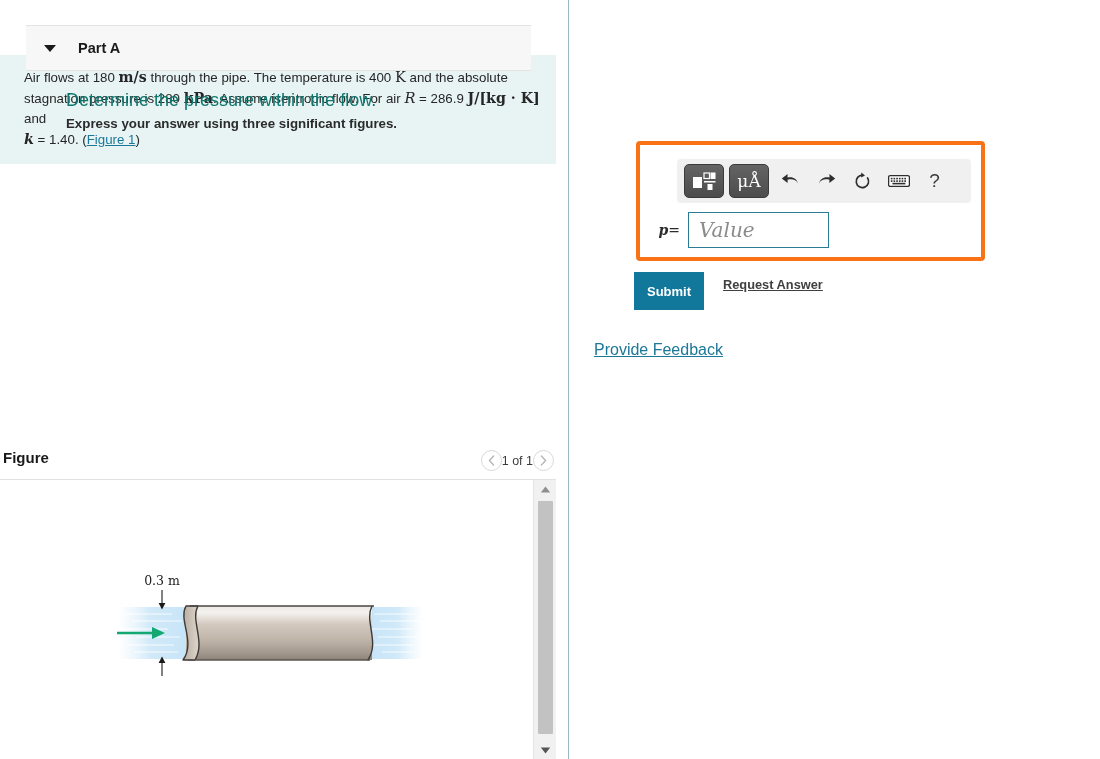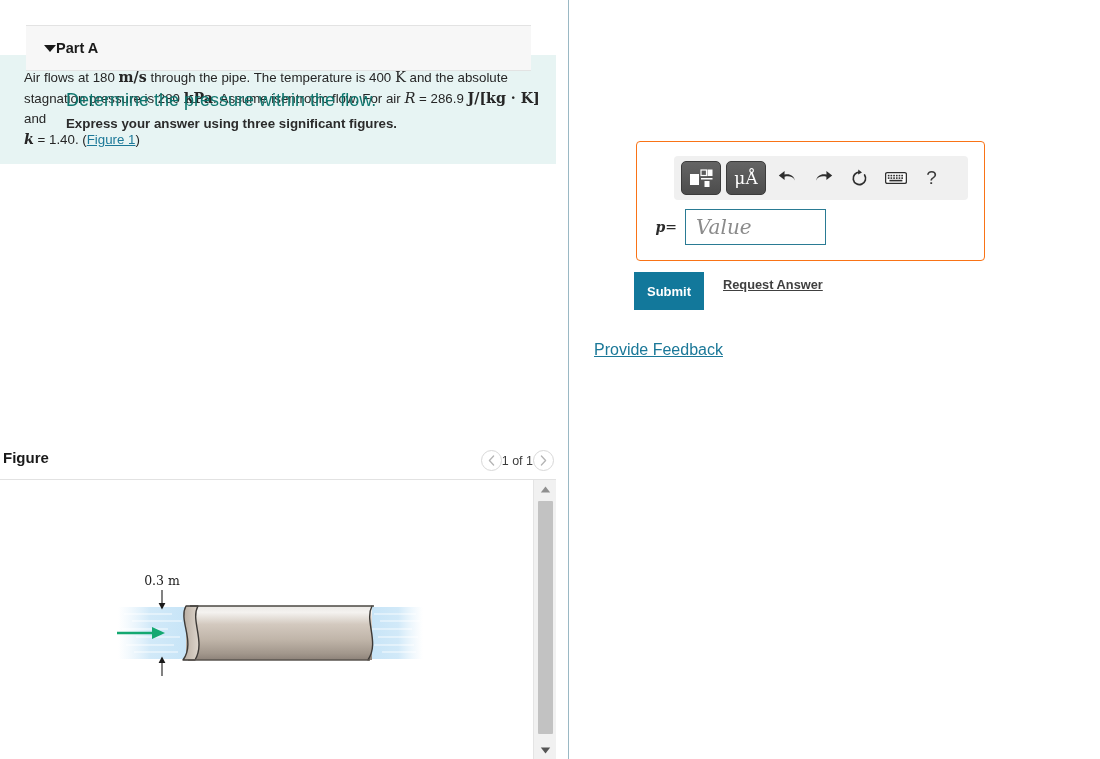--- a/index.html
+++ b/index.html
@@ -82,36 +82,36 @@
     position: absolute; left: 26px; top: 25px; width: 505px; height: 46px;
     background: #f7f7f7; border-top: 1px solid #e3e3e3; border-bottom: 1px solid #e3e3e3;
     display: flex; align-items: center;
   }
   .part-caret {
     margin-left: 18px; width: 0; height: 0;
     border-left: 6px solid transparent; border-right: 6px solid transparent;
     border-top: 7px solid #1a1a1a;
   }
   .part-title {
-    font-size: 14.5px; font-weight: bold; color: #1a1a1a;
+    margin-left: 22px; font-size: 14.5px; font-weight: bold; color: #1a1a1a;
   }
 
   .question-text {
     position: absolute; left: 66px; top: 90px;
     font-size: 18px; color: #0f766e;
   }
   .instruction-text {
     position: absolute; left: 66px; top: 116px;
     font-size: 13.3px; font-weight: bold; color: #2b2b2b;
   }
 
   
   .answer-box {
     position: absolute; left: 636px; top: 141px; width: 349px; height: 120px;
-    border: 1px solid #f97316; border-radius: 4px; background: #fff;
+    border: 4px solid #f97316; border-radius: 4px; background: #fff;
   }
   .eq-toolbar {
     position: absolute; left: 37px; top: 14px; width: 294px; height: 44px;
     background: #f0f0f0; border-radius: 4px;
     display: flex; align-items: center; padding-left: 7px;
   }
   .tb-btn {
     width: 40px; height: 34px; border-radius: 5px;
     background: linear-gradient(#646464, #4c4c4c);
     border: 1px solid #3b3b3b;

